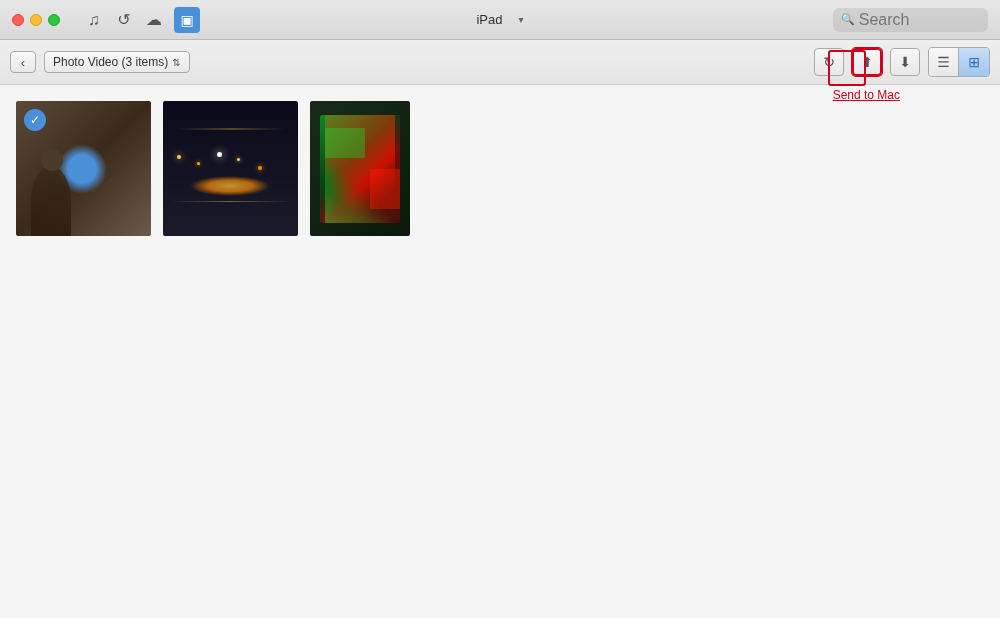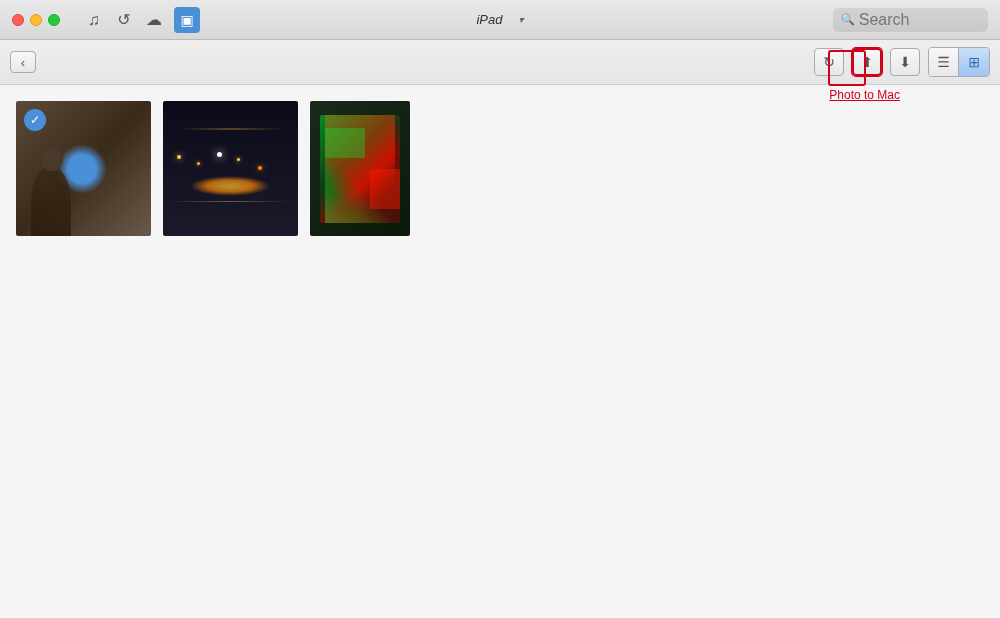--- a/index.html
+++ b/index.html
@@ -74,21 +74,20 @@
     .title-center {
       position: absolute;
       left: 50%;
       transform: translateX(-50%);
       display: flex;
       align-items: center;
       gap: 16px;
       font-size: 13px;
       font-weight: 500;
       color: #333;
-      font-style: italic;
     }
 
     .title-center .chevron {
       font-size: 10px;
       color: #666;
     }
 
     .search-bar {
       display: flex;
       align-items: center;
@@ -330,20 +329,24 @@
     <span class="search-icon-sm">🔍</span>
     <input type="text" placeholder="Search" style="">
   </div>
 </div>
 
 <div id="toolbar">
   <div class="back-btn">
     <span>‹</span>
   </div>
 
+  <div class="folder-select">
+    <span>Photo Video (3 items)</span>
+    <span class="arrows">⇅</span>
+  </div>
 
   <div class="spacer"></div>
 
   <div class="toolbar-btn">
     <span>↻</span>
   </div>
 
   <div style="position:relative;">
     <div class="toolbar-btn active-highlighted">
       <span>⬆</span>
@@ -358,21 +361,21 @@
     <div class="group-btn">
       <span>☰</span>
     </div>
     <div class="group-btn">
       <span>⊞</span>
     </div>
   </div>
 </div>
 
 <div style="position:absolute; top:88px; right:100px; display:flex; flex-direction:column; align-items:center; pointer-events:none; z-index:10;">
-  <span style="color:#d0021b; font-size:12px; font-weight:500; text-decoration:underline; white-space:nowrap;">Photo to Mac</span>
+  <span style="color:#d0021b; font-size:12px; font-weight:500; text-decoration:underline; white-space:nowrap;">Send to Mac</span>
 </div>
 
 <div style="position:absolute; top:50px; right:134px; width:38px; height:36px; border: 2px solid #d0021b; border-radius:3px; pointer-events:none; z-index:9;"></div>
 
 <div id="content">
 
   <div class="photo-thumb thumb-1">
     <div class="check-overlay">
       <span>✓</span>
     </div>

